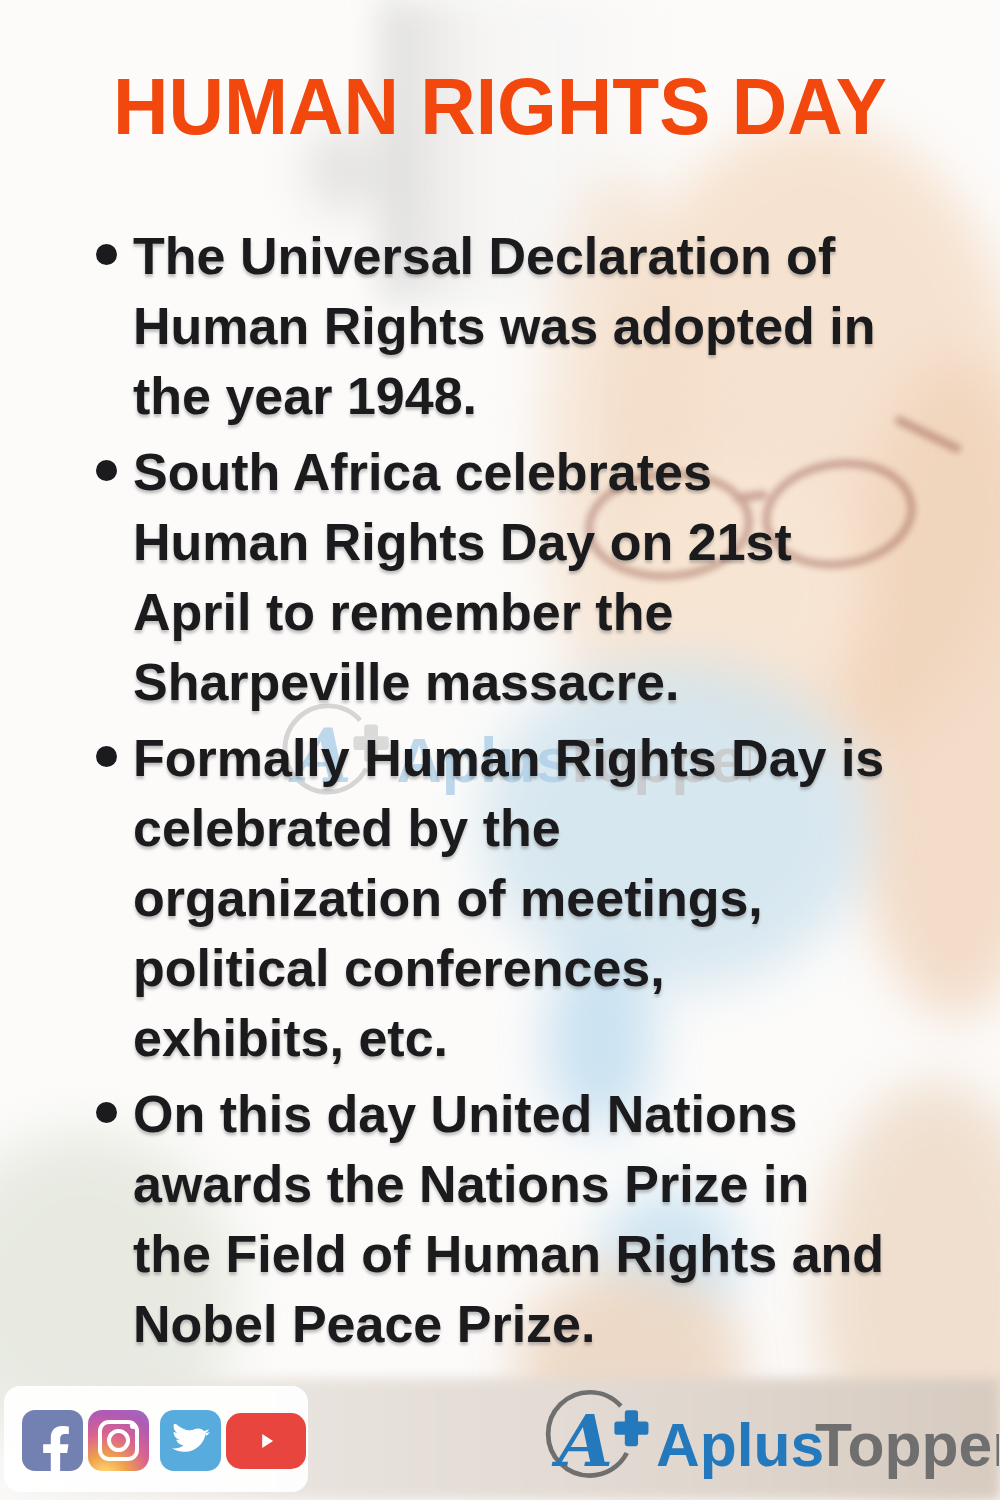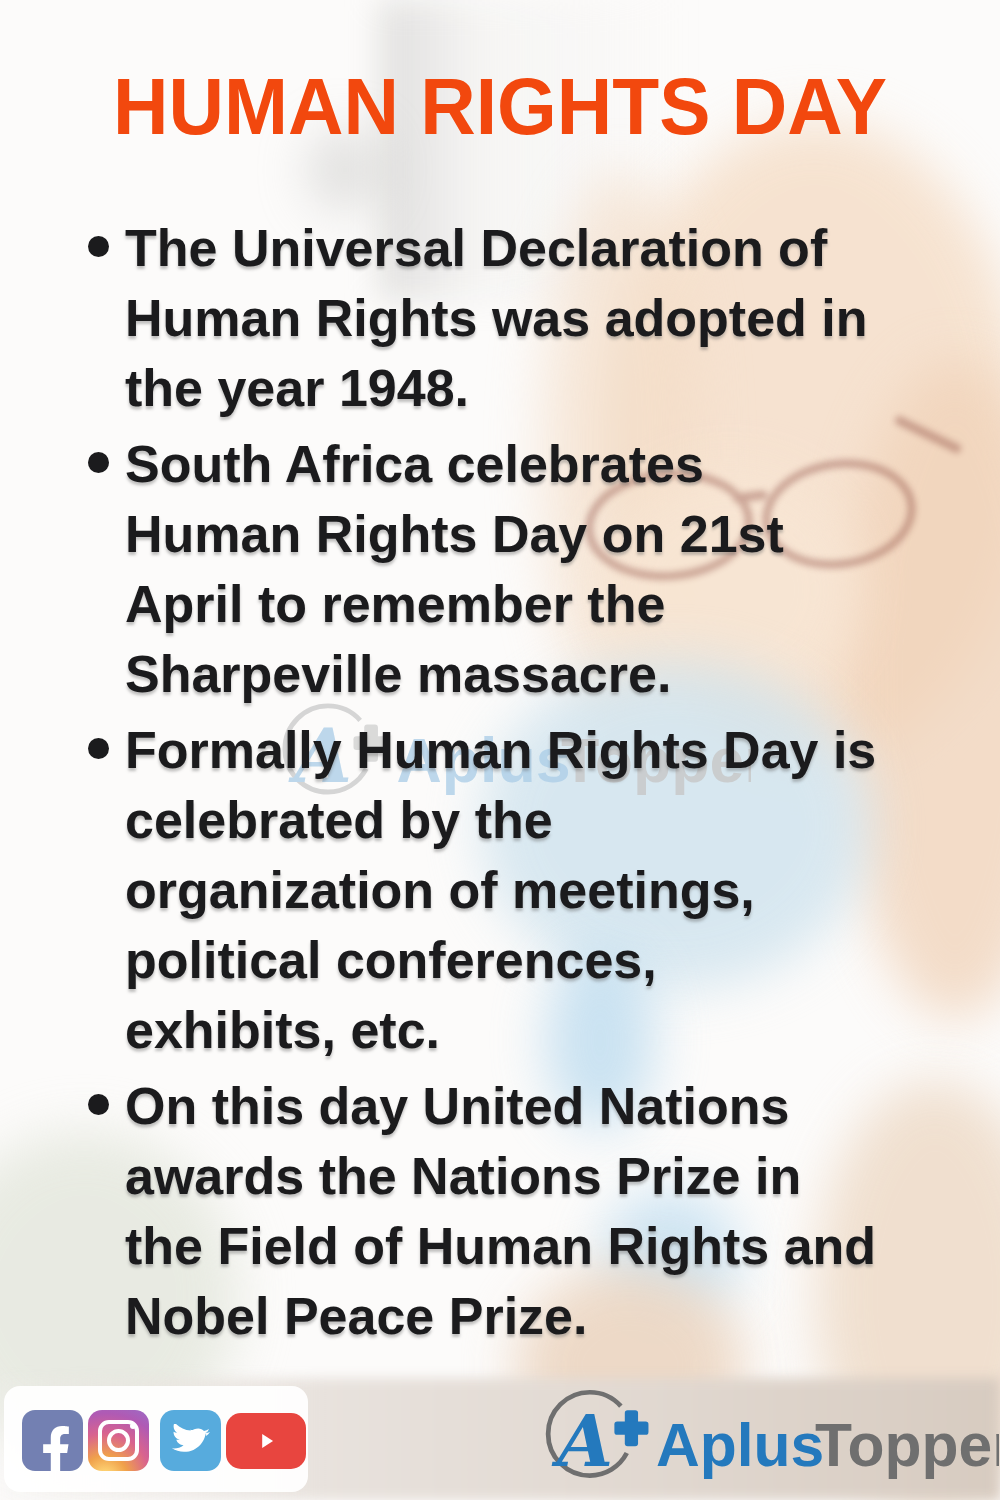--- a/index.html
+++ b/index.html
@@ -41,21 +41,21 @@
   .title{
     position:absolute; left:0; right:0; top:67px; margin:0;
     text-align:center; font-size:80px; line-height:1; font-weight:700;
     letter-spacing:0px; transform:scaleX(.96); transform-origin:center;
     z-index:3;
   }
 
   
   .facts{
     position:absolute; left:88px; top:213px; width:880px; z-index:3;
-    list-style:none; margin:0; padding:0;
+    list-style:none; margin:8px; padding:0;
     font-size:52px; line-height:70px; font-weight:700;
     text-shadow:0 3px 3px rgba(95,95,95,.38);
   }
   .facts li{position:relative; padding-left:37px;}
   .facts li + li{margin-top:6px;}
   .dot{position:absolute; left:0; top:23px; width:21px; height:21px; border-radius:50%;}
   .fact-text{white-space:pre-line;}
 
   
   .logo-svg{position:absolute;}

